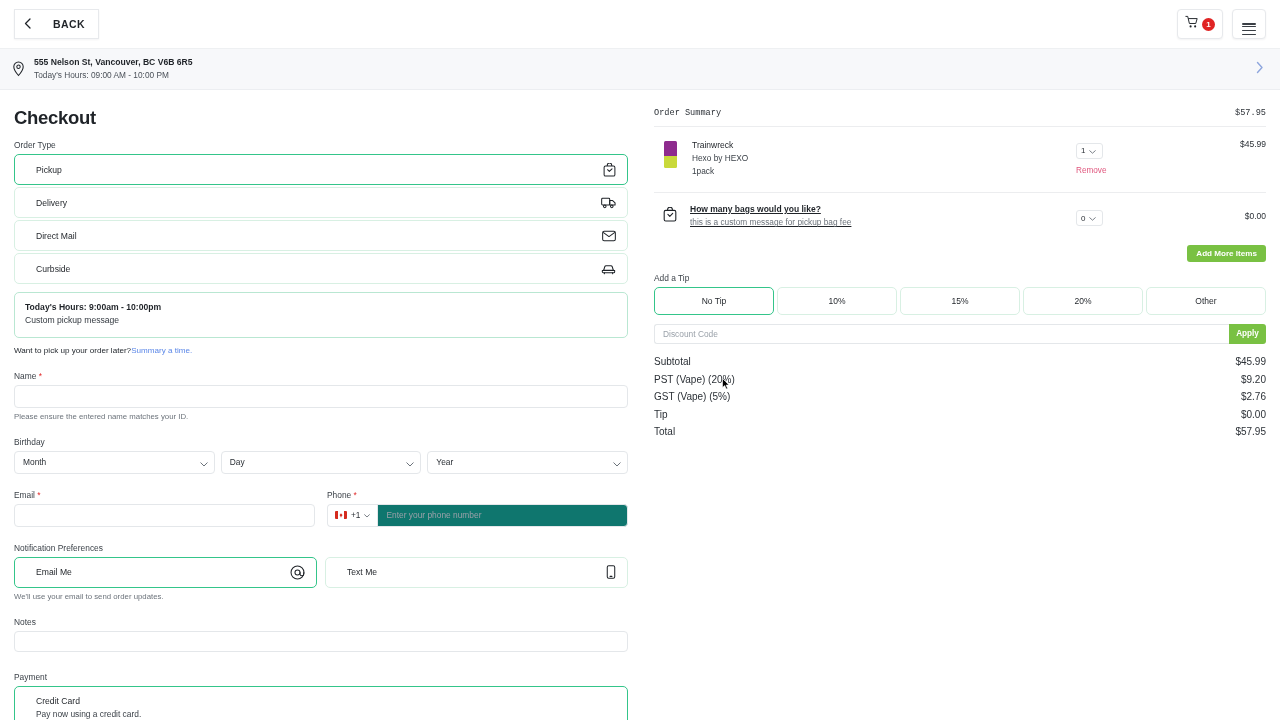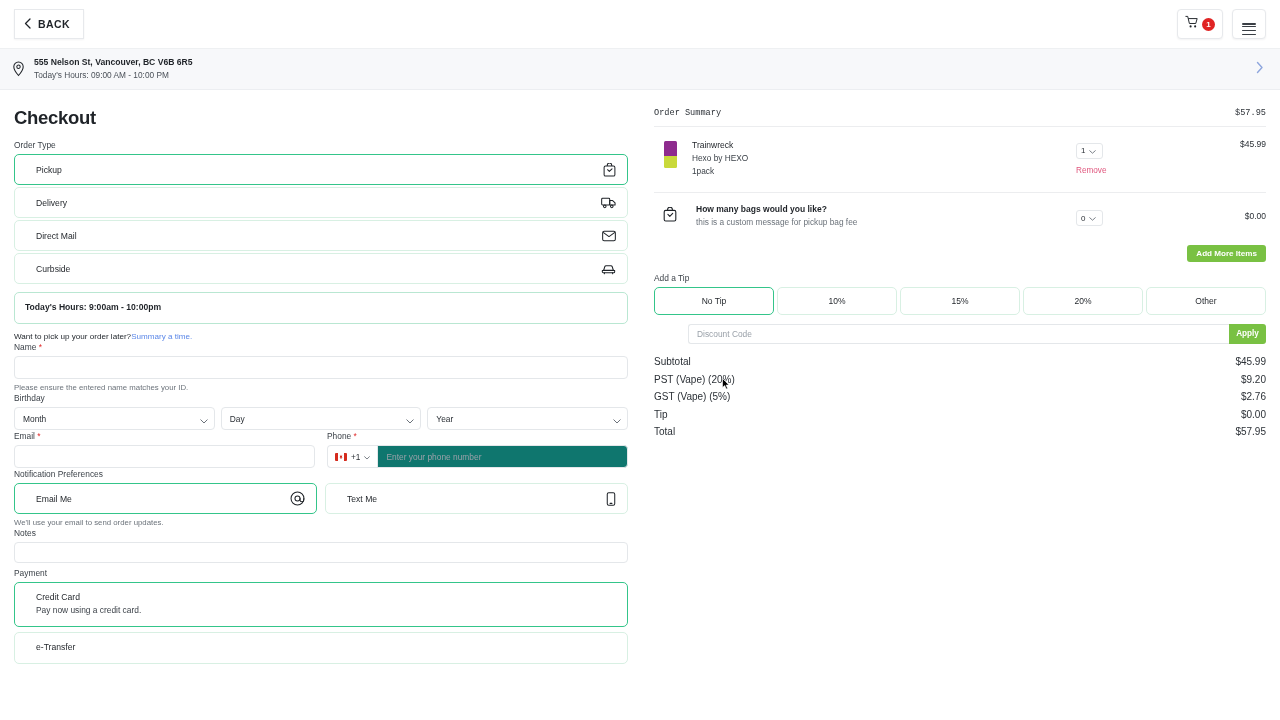--- a/index.html
+++ b/index.html
@@ -14,21 +14,21 @@
   
   .topbar {
     height: 49px; width: 100%;
     background: #ffffff;
     border-bottom: 1px solid #eef0f2;
     display: flex; align-items: center;
     padding: 0 14px;
     position: relative;
   }
   .back-btn {
-    display: flex; align-items: center; gap: 7px;
+    display: flex; align-items: center; gap: 22px;
     height: 30px; padding: 0 13px 0 9px;
     background: #fff;
     border: 1px solid #e7e9ec;
     border-radius: 0;
     box-shadow: 0 1px 2px rgba(16,24,40,.05);
     font-size: 10.5px; font-weight: 700; letter-spacing: .4px;
     color: #1f2328; cursor: pointer;
   }
   .back-btn .chev { display: block; }
   .topbar-right {
@@ -186,21 +186,21 @@
 
   .pay {
     width: 100%; border: 1px solid #d8f0e3; border-radius: 5px; background: #fff;
     padding: 8px 11px 9px 21px; margin-bottom: 5px;
     line-height: 1.5; cursor: pointer;
   }
   .pay.selected { border-color: #34c58a; }
   .pay .t { font-size: 8.6px; color: #1f2328; }
   .pay .s { font-size: 8.4px; color: #3c4249; }
 
-  .sec-gap { margin-top: 1px; }
+  .sec-gap { margin-top: 16px; }
 
   
   .summary-head {
     display: flex; align-items: baseline;
     padding: 18px 0 8px 0;
     border-bottom: 1px solid #ecedef;
     font-family: Liberation Mono, monospace;
   }
   .summary-head .lbl { font-size: 8.6px; color: #2b3036; }
   .summary-head .amt { margin-left: auto; font-size: 8.6px; color: #2b3036; }
@@ -234,21 +234,21 @@
     font-size: 8.2px; color: #e0577e; margin-top: 7px;
     cursor: pointer; display: inline-block;
   }
   .li-price { width: 70px; text-align: right; font-size: 8.5px; color: #2b3036; }
 
   .bag-row {
     display: flex; align-items: center;
     padding: 10px 0 11px 0;
   }
   .bag-ico { width: 32px; display: flex; justify-content: center; }
-  .bag-info { margin-left: 10px; line-height: 1.6; }
+  .bag-info { margin-left: 4px; line-height: 1.6; text-decoration: underline; }
   .bag-q { font-size: 8.5px; font-weight: 700; color: #1f2328; }
   .bag-m { font-size: 8.3px; color: #6c737b; }
 
   .add-more-wrap { display: flex; justify-content: flex-end; margin-top: 4px; }
   .add-more {
     background: #79c143; color: #fff; border: none;
     border-radius: 3px; height: 17px; padding: 0 9px;
     font-size: 8.1px; font-weight: 700;
     font-family: "Liberation Sans", sans-serif; cursor: pointer;
   }
@@ -256,21 +256,21 @@
   .tip-label { font-size: 8.4px; color: #3c4249; margin: 11px 0 4px 0; }
   .tips { display: flex; gap: 3px; }
   .tip {
     flex: 1; height: 28px;
     border: 1px solid #d8f0e3; border-radius: 5px; background: #fff;
     display: flex; align-items: center; justify-content: center;
     font-size: 8.5px; color: #1f2328; cursor: pointer;
   }
   .tip.selected { border-color: #34c58a; }
 
-  .discount-row { display: flex; margin-top: 9px; margin-left: 34px; }
+  .discount-row { display: flex; margin-top: 9px; }
   .discount-input {
     flex: 1; height: 20px;
     border: 1px solid #e4e7ea; border-right: none;
     border-radius: 3px 0 0 3px; background: #fff;
     font-size: 8.4px; padding: 0 8px; outline: none;
     font-family: "Liberation Sans", sans-serif;
   }
   .discount-input::placeholder { color: #9aa1a9; }
   .apply-btn {
     background: #79c143; color: #fff; border: none;
@@ -389,20 +389,21 @@
         <svg width="15" height="12" viewBox="0 0 16 12">
             <path d="M1.4 7.6h13.2M2.8 7.6L4 3.6a1.6 1.6 0 011.5-1.1h5a1.6 1.6 0 011.5 1.1l1.2 4" stroke="#1f2328" stroke-width="1.1" fill="none" stroke-linecap="round" stroke-linejoin="round"></path>
             <rect x="1.4" y="7.4" width="13.2" height="2.6" rx="1.1" stroke="#1f2328" stroke-width="1.1" fill="none"></rect>
             <path d="M3.6 10v1.1M12.4 10v1.1" stroke="#1f2328" stroke-width="1.1" stroke-linecap="round"></path>
           </svg>
       </span>
     </div>
 
     <div class="pickup-note">
       <div class="l1">Today's Hours: 9:00am - 10:00pm</div>
+      <div class="l2">Custom pickup message</div>
     </div>
 
     <div class="schedule-line"><span>Want to pick up your order later?</span><a>Summary a time.</a></div>
 
     <div class="sec-gap">
       <span class="field-label"><span>Name</span> <span class="req">*</span></span>
       <input class="txt-input" type="text" value="" style="">
       <div class="helper">Please ensure the entered name matches your ID.</div>
     </div>
 

